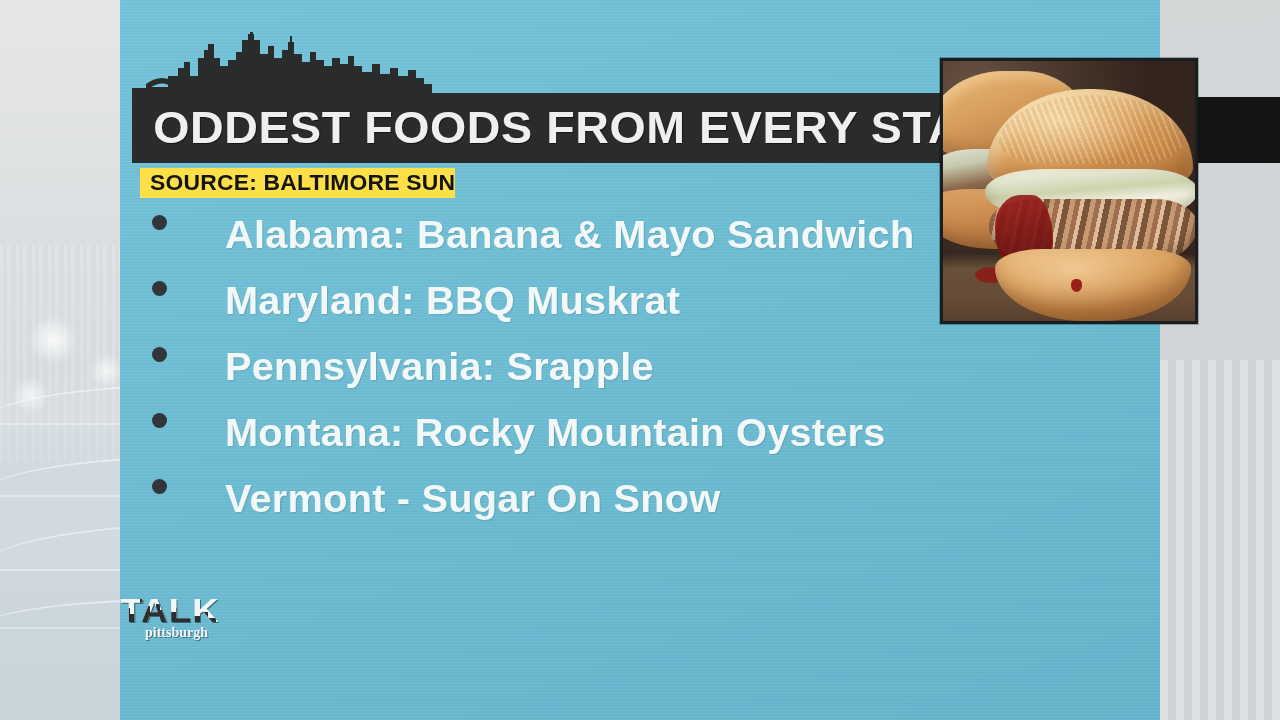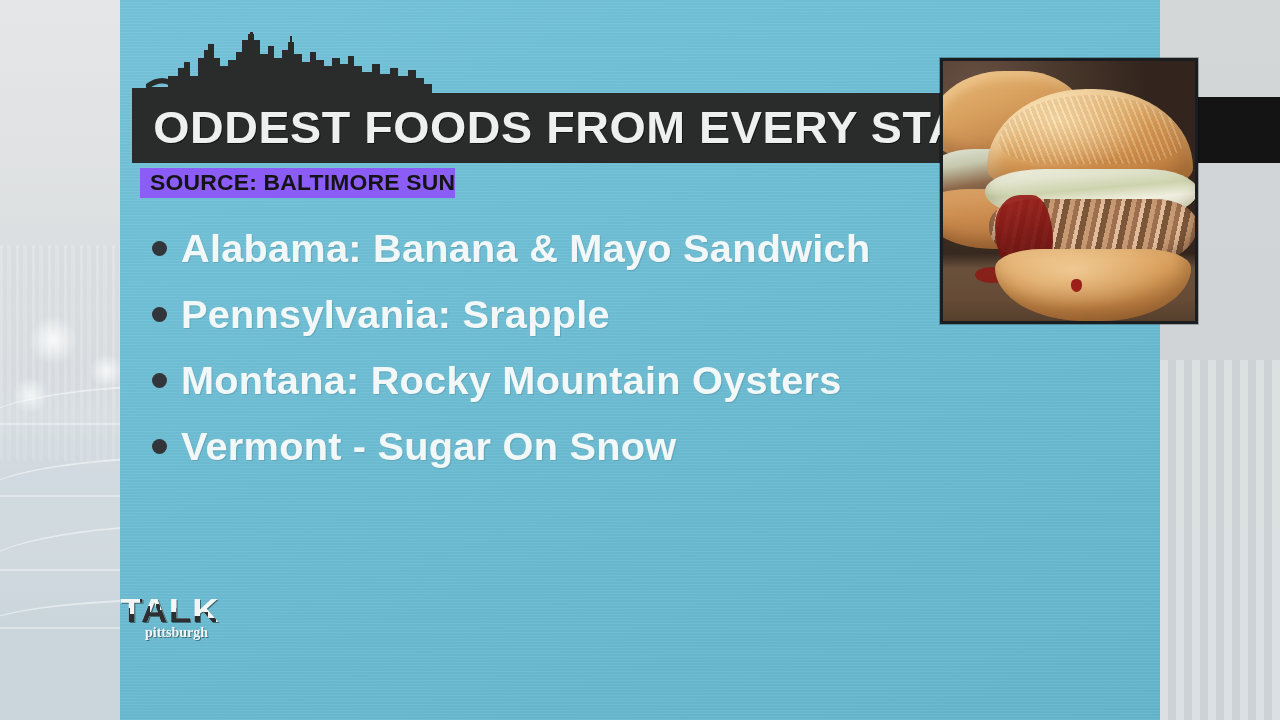--- a/index.html
+++ b/index.html
@@ -212,21 +212,21 @@
     background: #141414;
     z-index: 7;
   }
 
   
   .source-bar {
     position: absolute;
     left: 140px;
     top: 168px;
     height: 30px;
-    background: #8b5cf6;
+    background: #fde047;
     display: flex;
     align-items: center;
     padding: 0 12px 0 10px;
     z-index: 7;
   }
   .source-text {
     color: #141414;
     font-family: "Liberation Sans Narrow", "Liberation Sans", sans-serif;
     font-weight: 700;
     font-size: 22px;
@@ -240,22 +240,23 @@
   
   .bullet-list {
     position: absolute;
     left: 146px;
     top: 215px;
     width: 800px;
     z-index: 6;
   }
   .bullet-item {
     display: flex;
-    align-items: center;
+    align-items: flex-start;
     height: 66px;
+    gap: 44px;
   }
   .bullet-dot {
     width: 15px;
     height: 15px;
     border-radius: 50%;
     background: #32363a;
     flex: 0 0 auto;
     margin-right: 14px;
     margin-left: 6px;
   }
@@ -488,20 +489,24 @@
   <div class="title-bar-right"></div>
 
   <div class="source-bar">
     <div class="source-text">SOURCE: BALTIMORE SUN</div>
   </div>
 
   <div class="bullet-list">
     <div class="bullet-item">
       <span class="bullet-dot"></span>
       <span class="bullet-label">Alabama: Banana &amp; Mayo Sandwich</span>
+    </div>
+    <div class="bullet-item">
+      <span class="bullet-dot"></span>
+      <span class="bullet-label">Maryland: BBQ Muskrat</span>
     </div>
     <div class="bullet-item">
       <span class="bullet-dot"></span>
       <span class="bullet-label">Pennsylvania: Srapple</span>
     </div>
     <div class="bullet-item">
       <span class="bullet-dot"></span>
       <span class="bullet-label">Montana: Rocky Mountain Oysters</span>
     </div>
     <div class="bullet-item">

